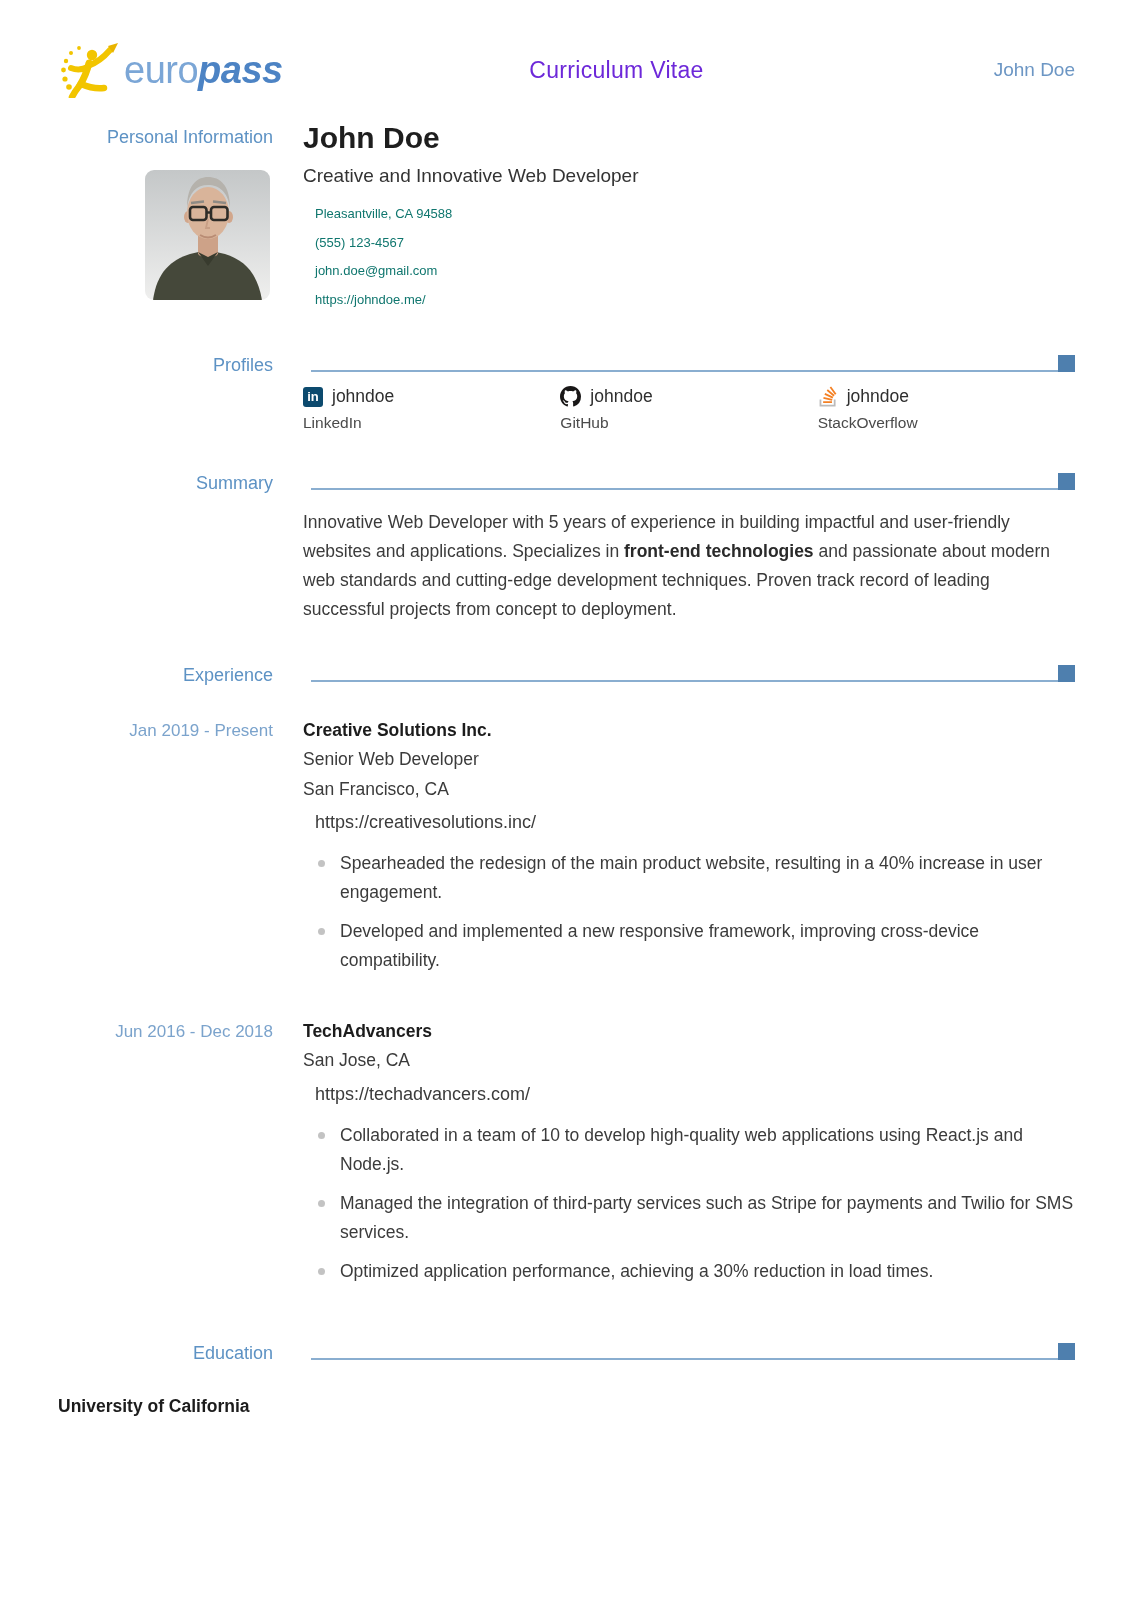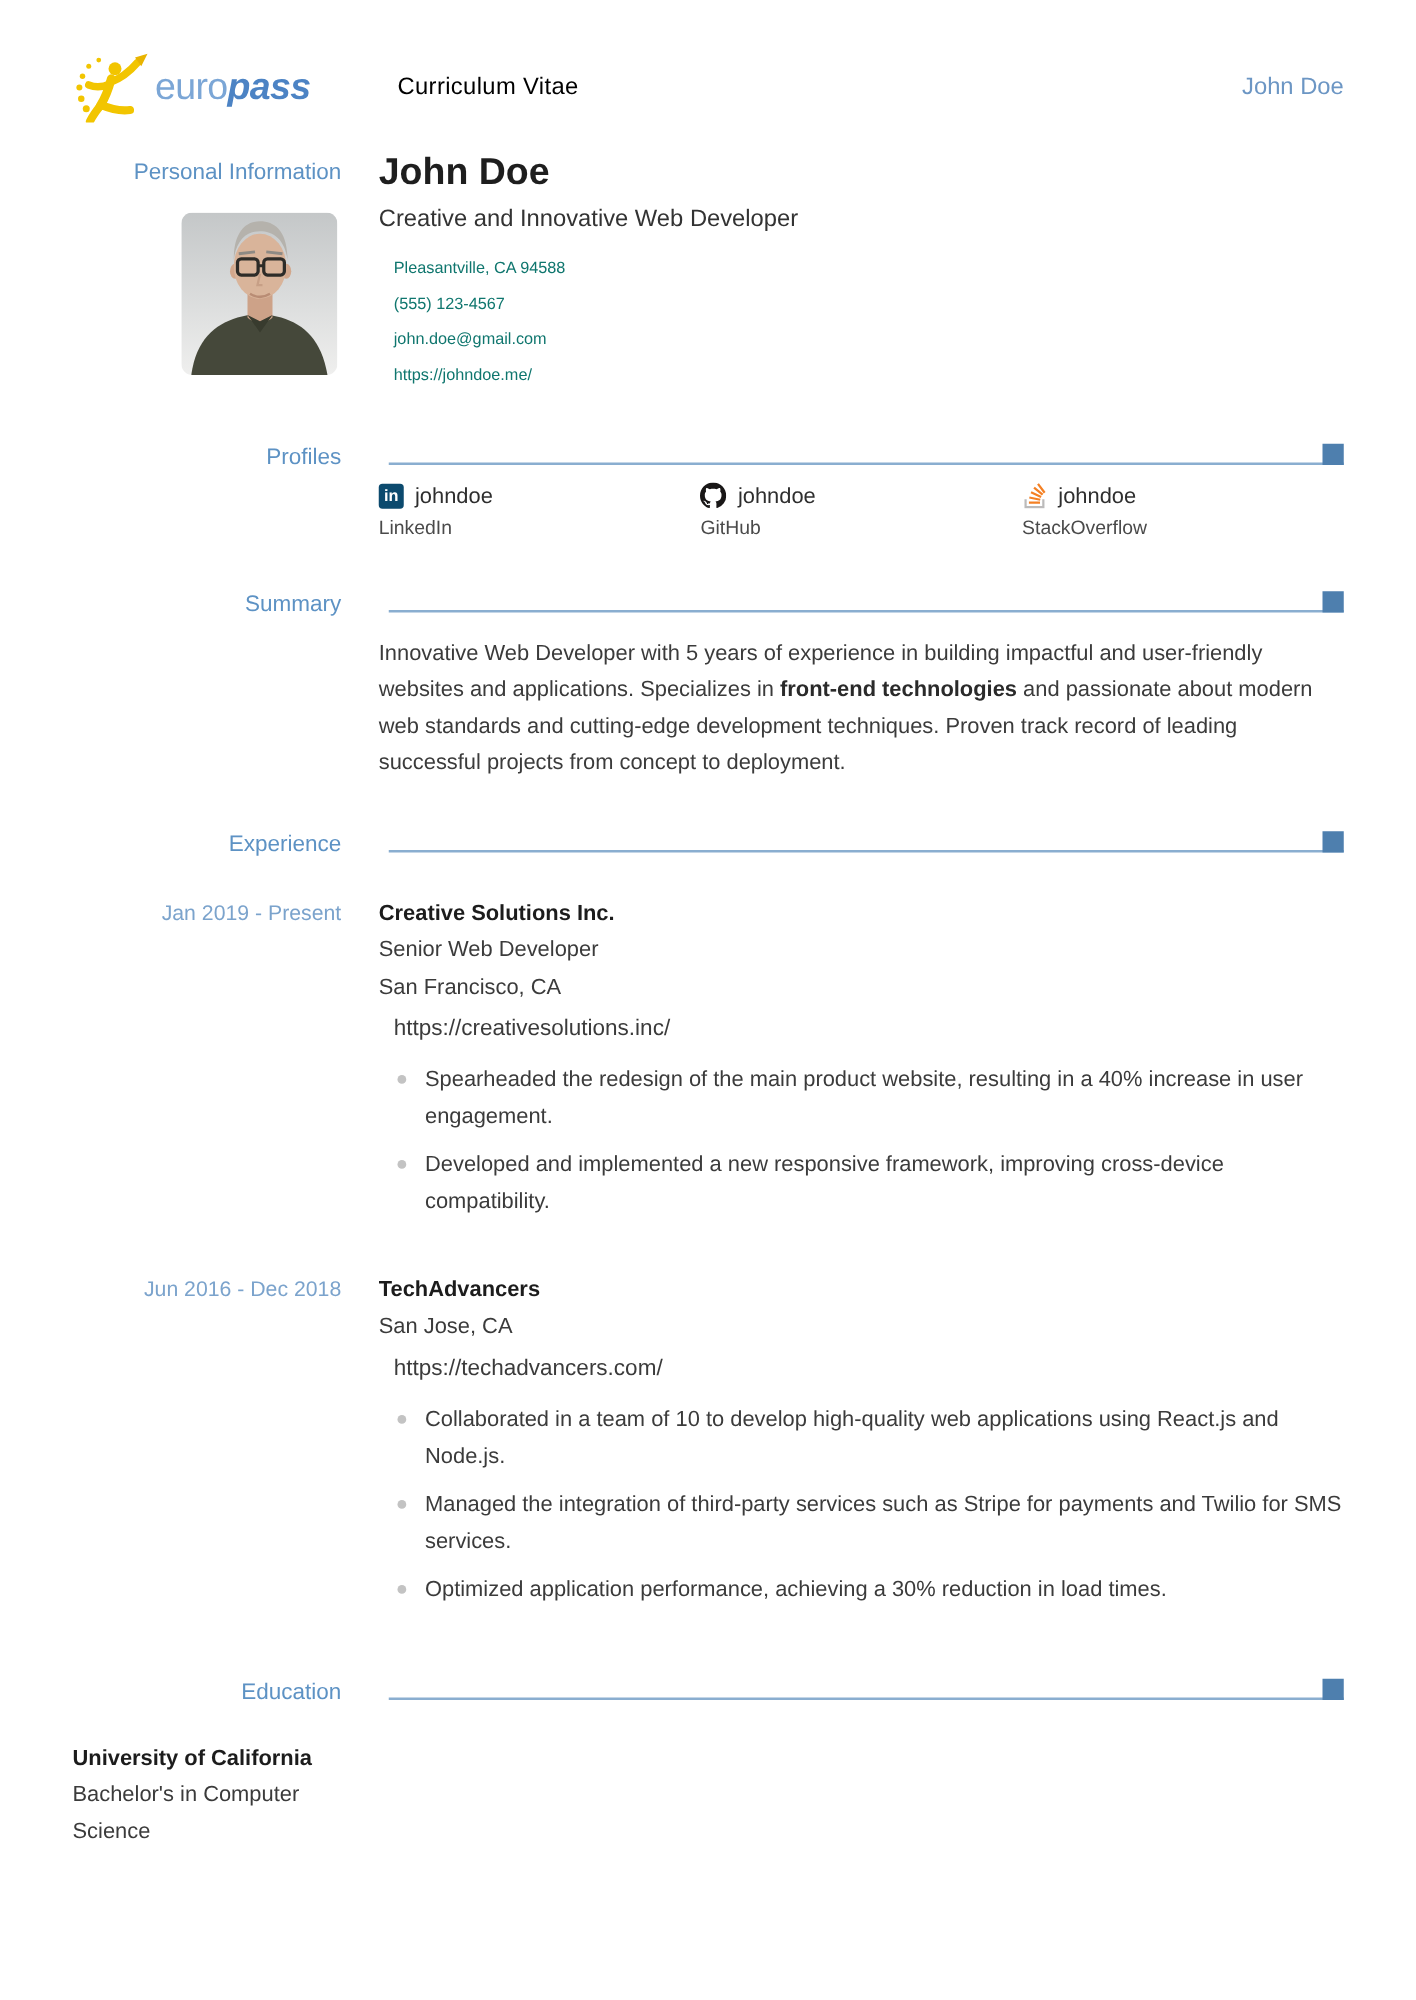--- a/index.html
+++ b/index.html
@@ -11,24 +11,24 @@
   }
   .page { width: 1133px; min-height: 1600px; padding-bottom: 110px; }
 
   
   header {
     display: flex; align-items: center;
     padding: 42px 58px 0 58px;
   }
   .logo { display: flex; align-items: center; width: 260px; }
   .logo svg { display: block; }
-  .logo-text { margin-left: 4px; font-size: 30px; line-height: 30px; letter-spacing: -0.5px; }
+  .logo-text { margin-left: 4px; font-size: 38px; line-height: 30px; letter-spacing: -0.5px; }
   .logo-euro { color: #7ba6d6; font-weight: 400; }
   .logo-pass { color: #4c83c4; font-weight: 700; font-style: italic; }
-  .header-title { flex: 1; font-size: 19px; color: #000000; letter-spacing: 0.3px; }
+  .header-title { flex: 1; text-align: center; font-size: 23px; color: #6d28d9; letter-spacing: 0.3px; }
   .header-name { width: 160px; text-align: right; font-size: 19px; color: #6c96c4; }
 
   
   main { padding: 0 58px; }
   .row { display: grid; grid-template-columns: 215px 1fr; column-gap: 30px; }
   .section-label {
     font-size: 18px; color: #5d92c4; text-align: right; line-height: 22px;
   }
 
   
@@ -272,18 +272,17 @@
           <div class="rule">
             <span class="rule-line"></span>
             <span class="rule-square"></span>
           </div>
         </div>
     </section>
 
     <section class="row edu-entry">
       <div>
         <div class="entry-company">University of California</div>
-        <div class="entry-line">Bachelor's in Computer Science</div>
       </div>
     </section>
 
   </main>
 </div>
 
 </body></html>

